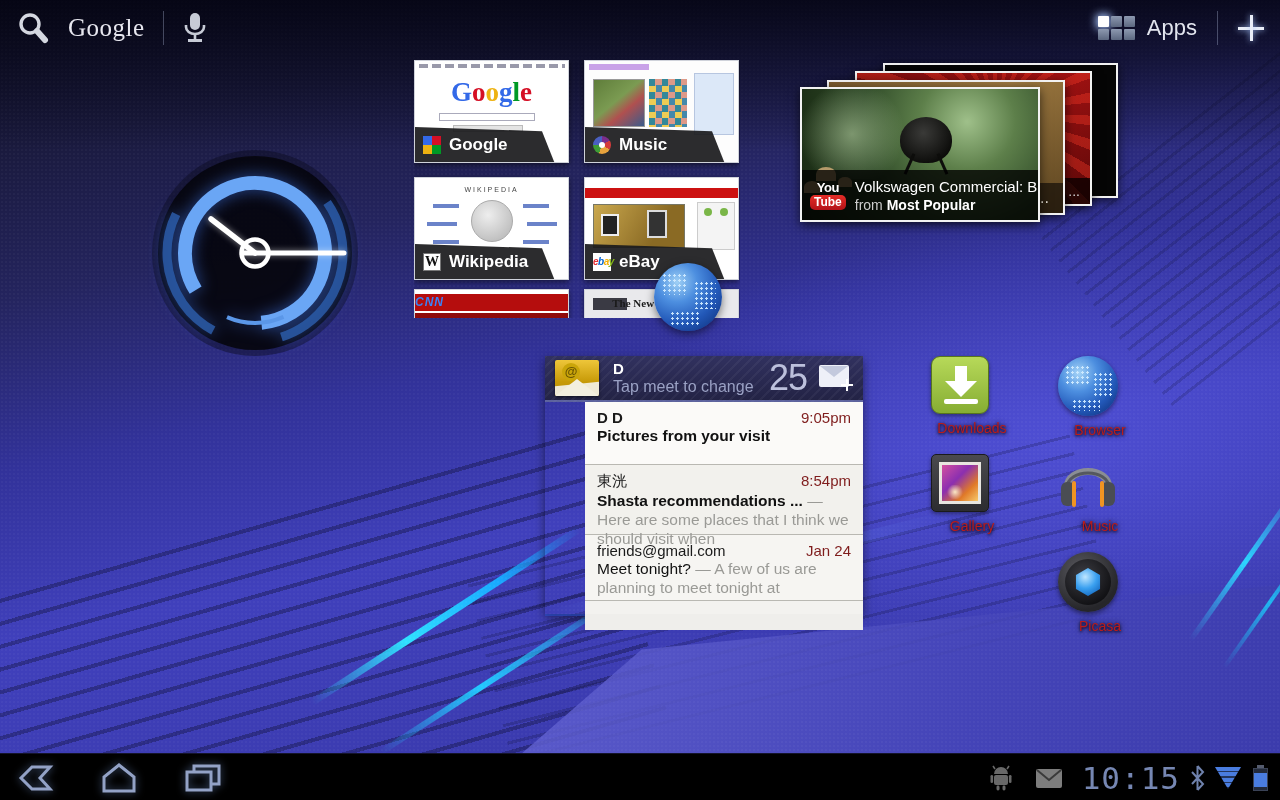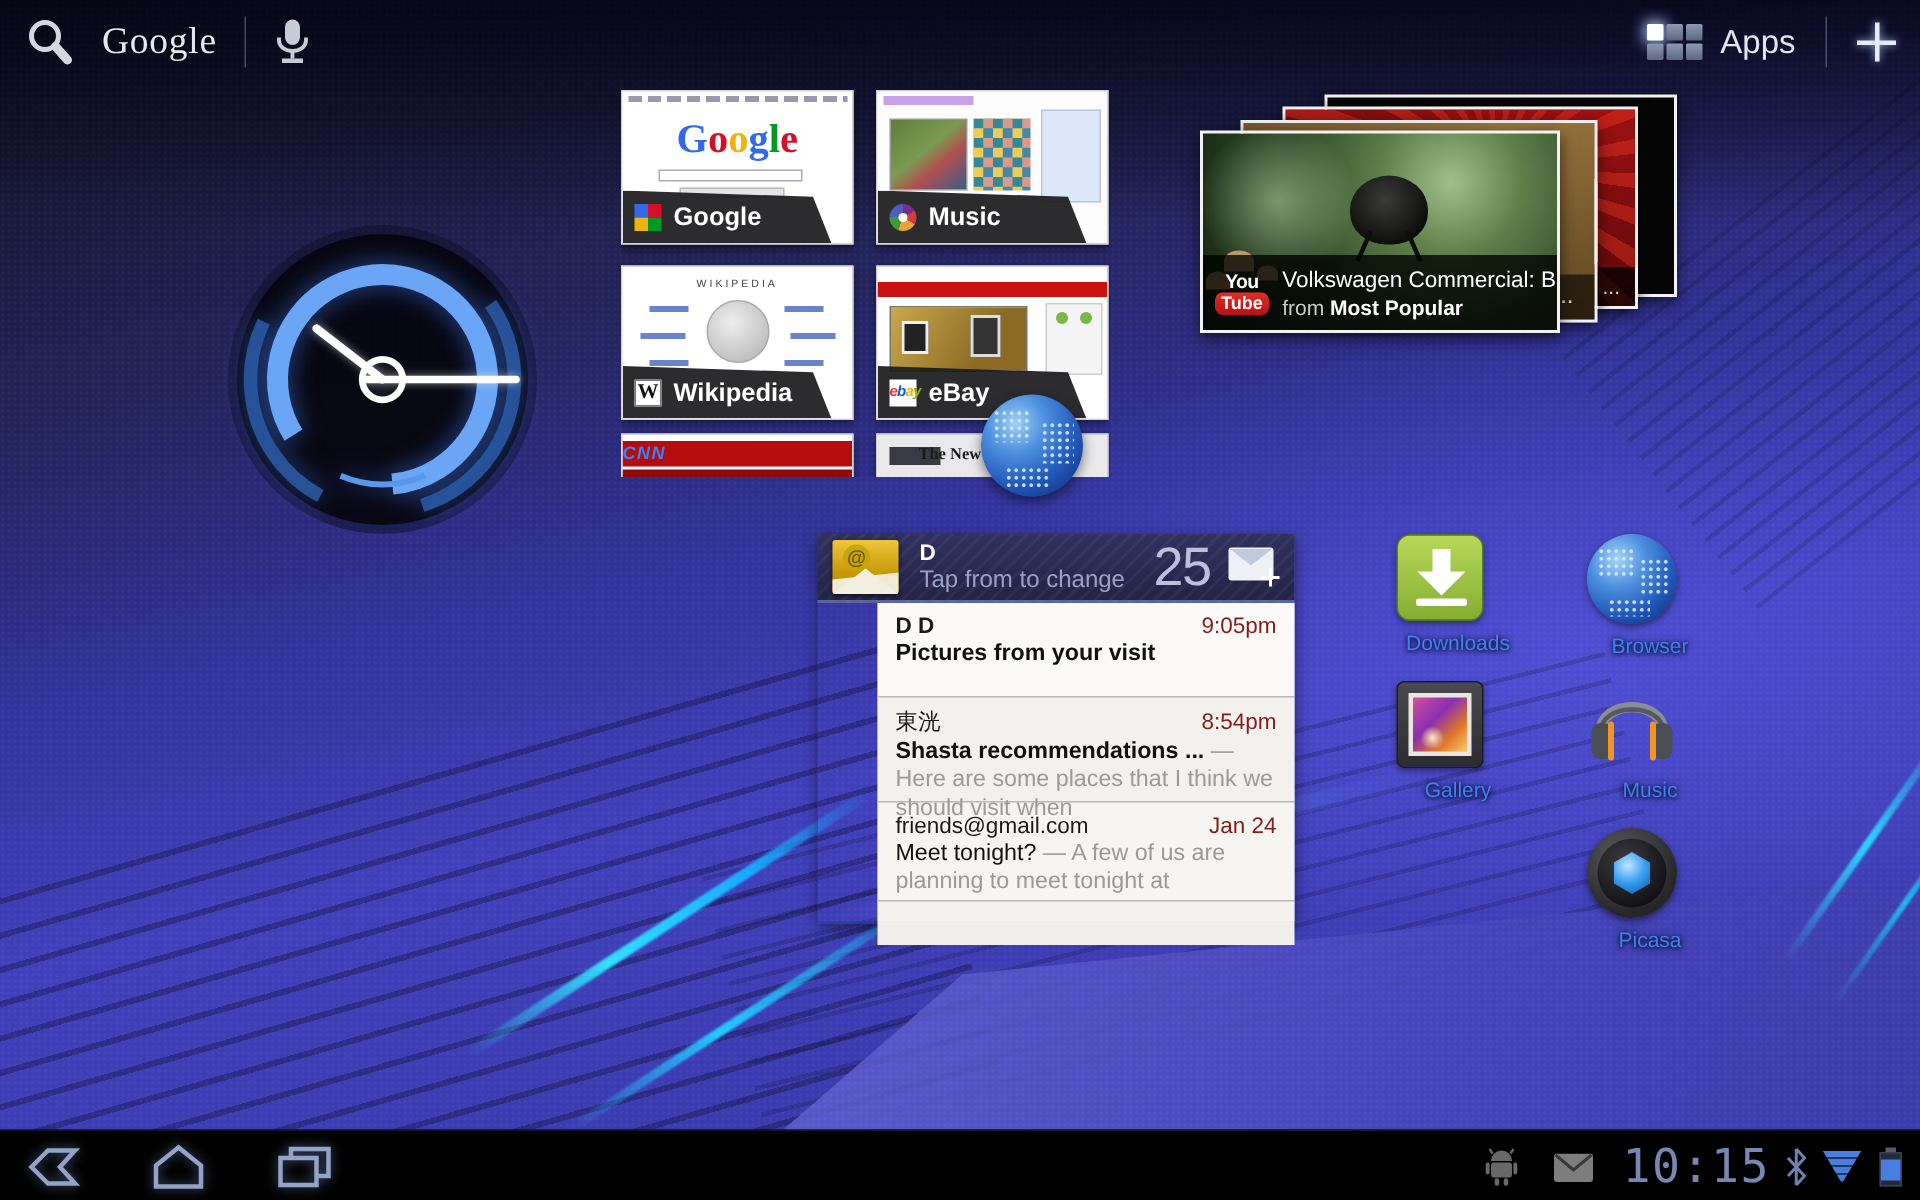--- a/index.html
+++ b/index.html
@@ -185,21 +185,21 @@
   .em-sender { color:#1a1a1a; font-size:15px; }
   .em-sender.bold { font-weight:bold; }
   .em-time { color:#7f1d1d; font-size:15px; }
   .em-line2 { margin-top:1px; font-size:15.5px; line-height:1.22; color:#1a1a1a; }
   .em-subj { color:#111; }
   .em-subj.bold { font-weight:bold;text-align:right; }
   .em-snip { color:#9a9a96; }
 
   
   .app-cell { position:absolute; width:118px; height:94px; display:flex; flex-direction:column; align-items:center; z-index:10; cursor:pointer; }
-  .app-label { margin-top:6px; color:#3b82f6; font-size:14px; text-shadow:0 1px 3px rgba(0,0,0,.95), 0 0 6px rgba(0,0,0,.6);padding-left:24px; }
+  .app-label { margin-top:6px; color:#b91c1c; font-size:14px; text-shadow:0 1px 3px rgba(0,0,0,.95), 0 0 6px rgba(0,0,0,.6);padding-left:24px; }
   .ic-downloads { width:58px; height:58px; border-radius:9px; position:relative;
         background:linear-gradient(#b7d959,#86ad33); border:1px solid #57751c; box-shadow:0 2px 4px rgba(0,0,0,.4); }
   .ic-downloads .shaft { position:absolute; left:23px; top:9px; width:12px; height:16px; background:#fff; }
   .ic-downloads .head { position:absolute; left:13px; top:24px; width:0; height:0;
         border-left:16px solid transparent; border-right:16px solid transparent; border-top:16px solid #fff; }
   .ic-downloads .base { position:absolute; left:12px; bottom:9px; width:34px; height:5px; background:#fff; border-radius:2px; }
   .ic-globe { width:60px; height:60px; border-radius:50%; position:relative; overflow:hidden;
         background:radial-gradient(circle at 34% 28%, #a5d4f7 0%, #4d8fe0 32%, #2258b8 64%, #0c2c74 95%);
         box-shadow:0 2px 5px rgba(0,0,0,.45); }
   .ic-gallery { width:58px; height:58px; border-radius:5px; position:relative;
@@ -409,21 +409,21 @@
 
 <div id="email">
   <div class="em-header">
     <div class="em-envicon">
       <div class="at">@</div>
         <div class="flap2"></div>
         <div class="flap"></div>
     </div>
     <div class="em-id">
       <span class="em-name">D</span>
-      <span class="em-hint">Tap from to change</span>
+      <span class="em-hint">Tap meet to change</span>
     </div>
     <span class="em-count">25</span>
     <div class="em-compose">
       <div class="env"></div>
         <div class="plus"></div>
     </div>
   </div>
   <div class="em-list">
     <div class="em-row r1">
       <div class="em-line1">

